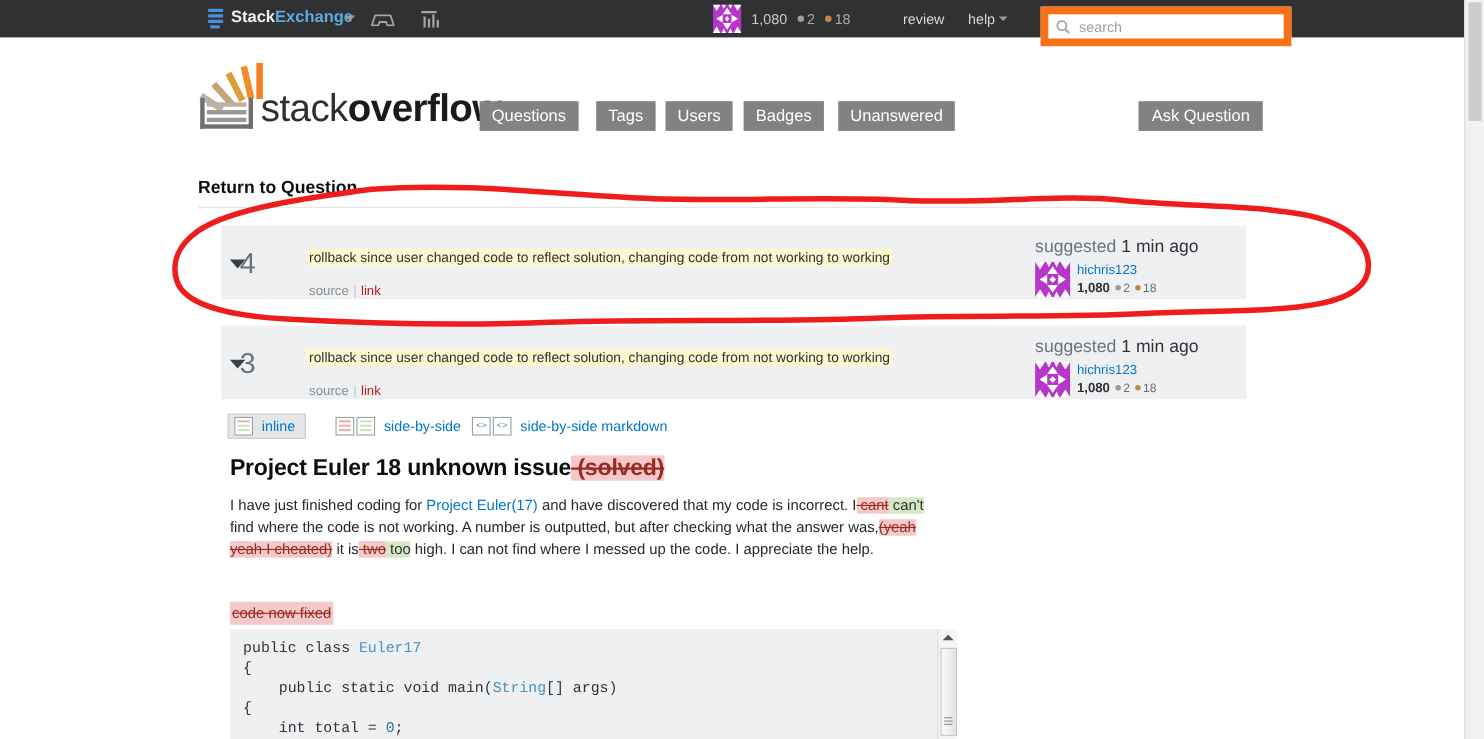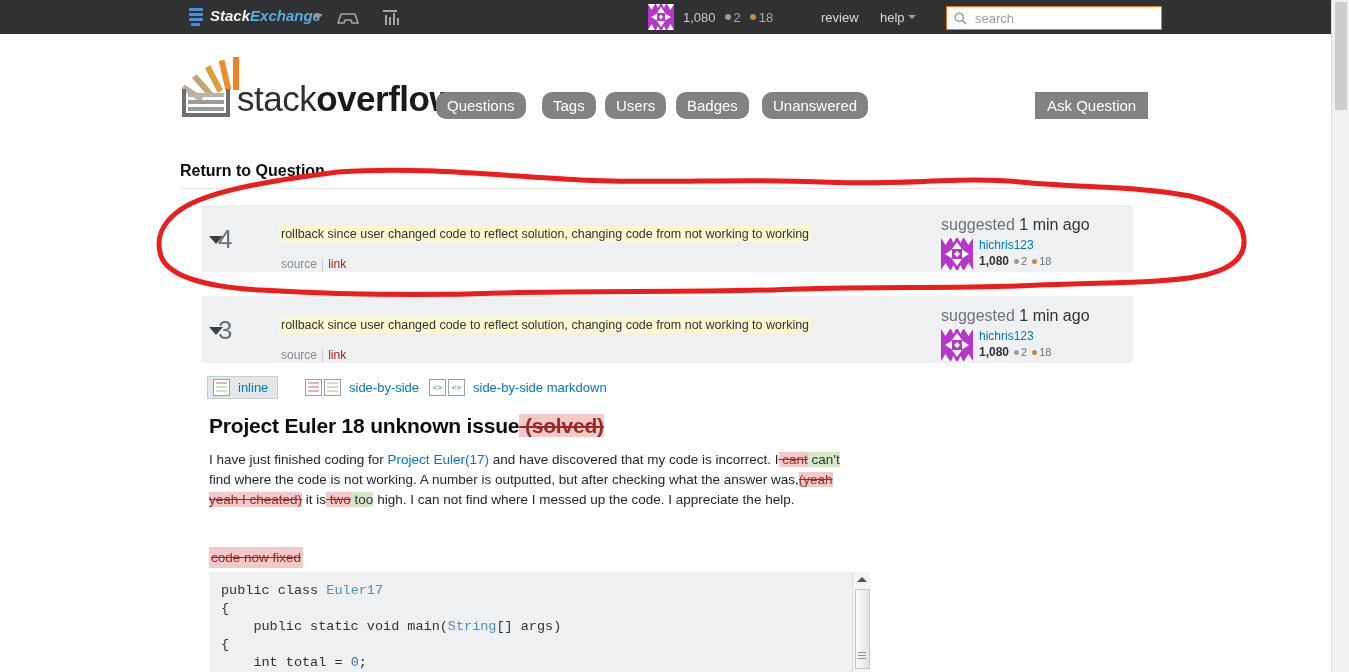--- a/index.html
+++ b/index.html
@@ -20,21 +20,21 @@
   .se-logo{
     position:absolute;left:189px;top:8px;width:14px;height:18px;
   }
   .se-logo i{display:block;background:#4a90d9;border-radius:1px;margin-bottom:2px;}
   .se-logo i:nth-child(1){width:14px;height:3px;}
   .se-logo i:nth-child(2){width:14px;height:3px;}
   .se-logo i:nth-child(3){width:14px;height:3px;}
   .se-logo i:nth-child(4){width:9px;height:3px;margin-left:2px;}
   .se-name{
     position:absolute;left:210px;top:7px;
-    font-size:15px;font-weight:bold;color:#f1f2f3;white-space:nowrap;font-style:italic;
+    font-size:15px;font-weight:bold;color:#f1f2f3;white-space:nowrap;
   }
   .se-name .blue{color:#5babdf;}
   .se-caret{
     position:absolute;left:313px;top:14px;
     width:0;height:0;border-left:5px solid transparent;border-right:5px solid transparent;
     border-top:5px solid #9a9c9e;
   }
   .inbox-icon{
     position:absolute;left:337px;top:12px;width:22px;height:11px;
   }
@@ -61,21 +61,21 @@
   .top-link{position:absolute;top:10px;font-size:13px;color:#d8d9da;white-space:nowrap;}
   #tl-review{left:821px;}
   #tl-help{left:880px;}
   .help-caret{
     position:absolute;left:908px;top:15px;
     width:0;height:0;border-left:4px solid transparent;border-right:4px solid transparent;
     border-top:4px solid #9a9c9e;
   }
   #search-wrap{
     position:absolute;left:946px;top:6px;width:214px;height:22px;
-    background:#fff;border:1px solid #f97316;display:flex;align-items:center;
+    background:#fff;border:7px solid #f97316;display:flex;align-items:center;
   }
   .search-ico{margin:0 6px 0 7px;}
   #search-input{
     border:0;outline:0;width:170px;font-family:"Liberation Sans",sans-serif;
     font-size:13px;color:#848688;background:transparent;
   }
   #search-input::placeholder{color:#9aa0a4;}
 
   
   #right-strip{position:absolute;left:1331px;top:0;width:18px;height:672px;background:#f1f1f1;border-left:1px solid #dcdcdc;}
@@ -88,21 +88,21 @@
   #so-stack .bar{position:absolute;left:6px;background:#bcb1a4;height:4px;}
   #so-text{
     position:absolute;left:56px;top:22px;
     font-size:35px;color:#2f2f2f;letter-spacing:-0.5px;white-space:nowrap;
   }
   #so-text b{font-weight:bold;color:#1a1a1a;}
 
   .navbtn{
     position:absolute;top:92px;height:27px;line-height:27px;
     background:#828282;color:#fff;font-size:15px;padding:0 11px;
-    white-space:nowrap;cursor:pointer;border-radius:10px;
+    white-space:nowrap;cursor:pointer;
   }
   #nav-questions{left:436px;}
   #nav-tags{left:542px;}
   #nav-users{left:605px;}
   #nav-badges{left:676px;}
   #nav-unanswered{left:762px;}
   #ask-btn{
     position:absolute;left:1035px;top:92px;height:27px;line-height:27px;
     background:#828282;color:#fff;font-size:15px;padding:0 12px;cursor:pointer;
   }

